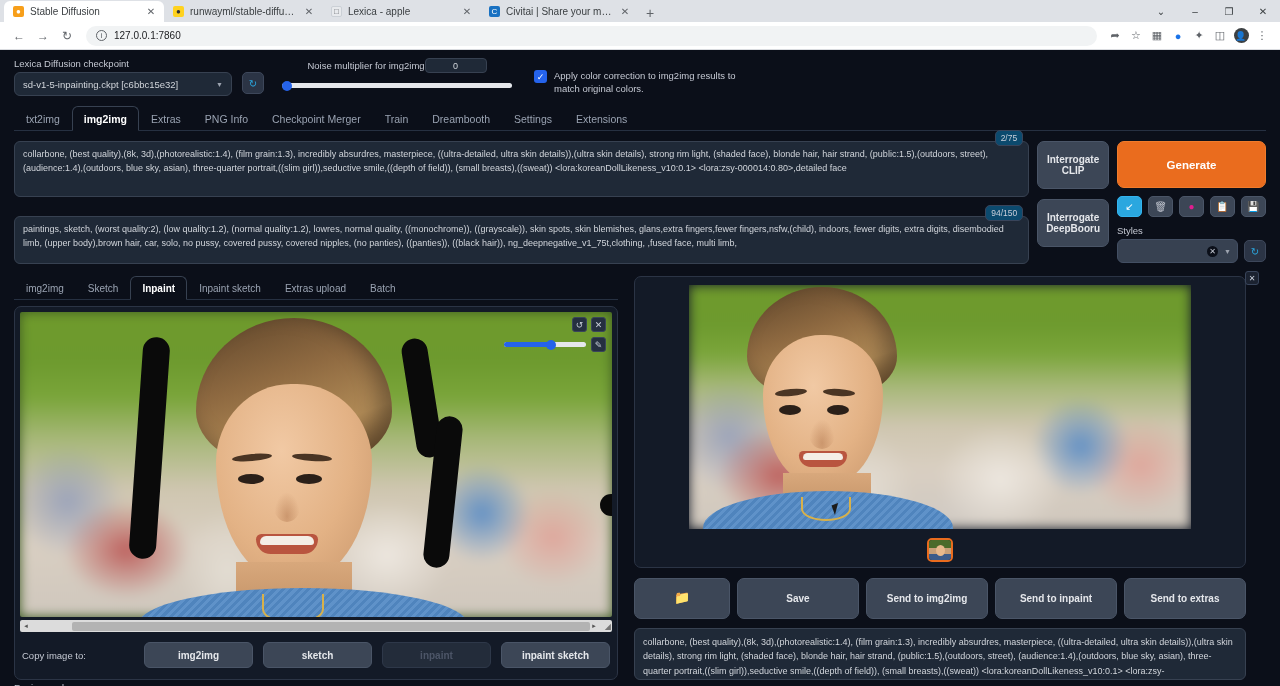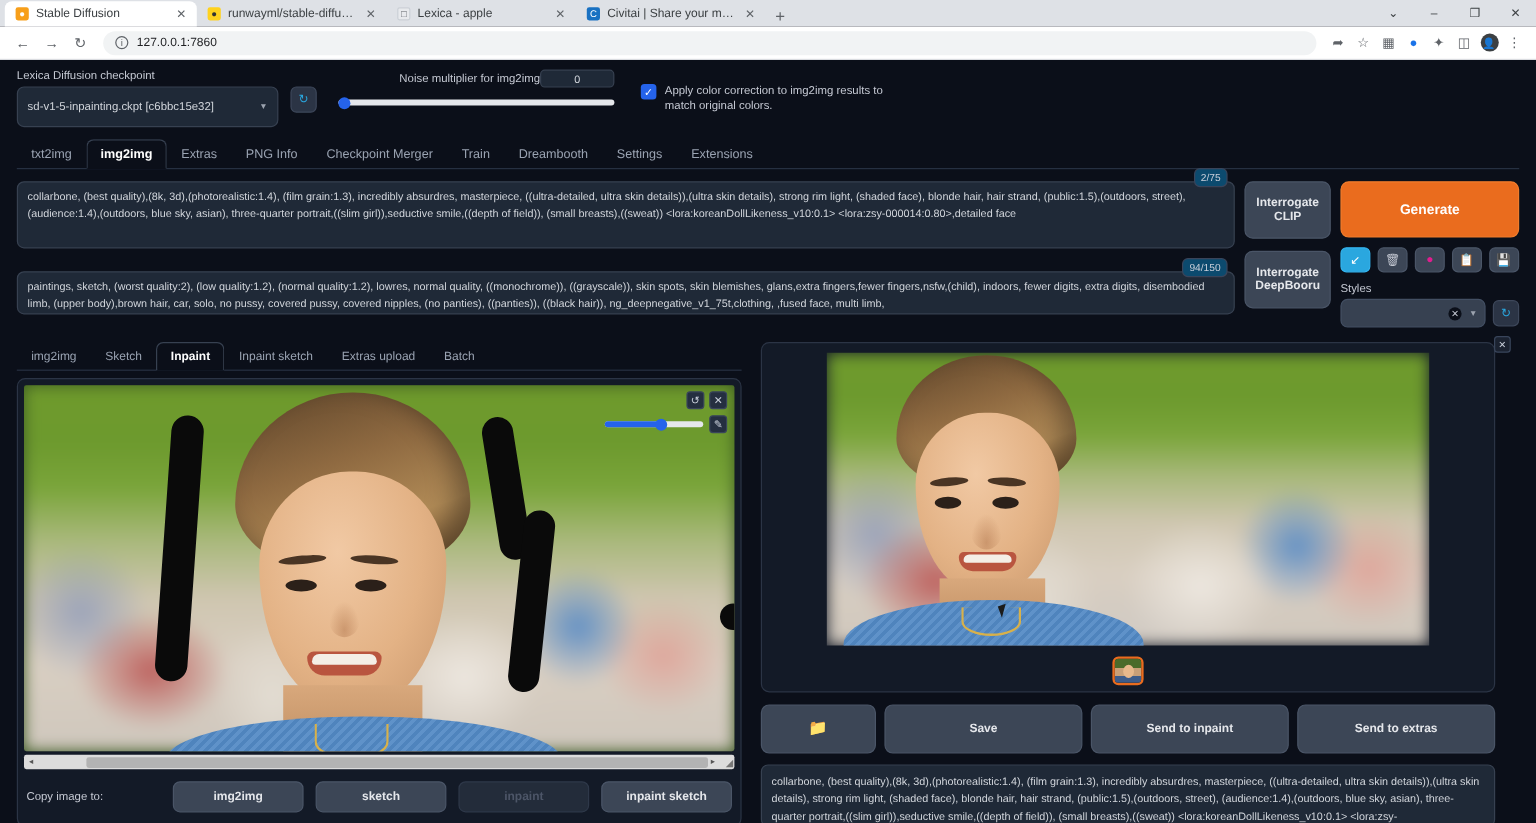--- a/index.html
+++ b/index.html
@@ -78,31 +78,31 @@
   .app {
     background: #0b0f19; color: #c5c9d3; height: 636px;
     padding: 8px 14px 0 14px; position: relative;
   }
 
   .topbar { display: flex; align-items: flex-start; gap: 10px; }
   .field-label { font-size: 9.5px; color: #c5c9d3; margin-bottom: 3px; }
   .ckpt-wrap { width: 218px; }
   .select-box {
     background: #1f2937; border: 1px solid #374151; border-radius: 6px;
-    height: 34px; display: flex; align-items: center; padding: 0 8px;
+    height: 24px; display: flex; align-items: center; padding: 0 8px;
     font-size: 9.5px; color: #d1d5db; justify-content: space-between;
   }
   .caret { font-size: 7px; color: #9ca3af; }
   .icon-btn-sq {
     width: 22px; height: 22px; border-radius: 5px; background: #2b3445;
     border: 1px solid #3d475a; display: flex; align-items: center;
     justify-content: center; color: #2aa7df; font-size: 10px; margin-top: 14px;
   }
   .noise-col { width: 230px; margin-left: 8px; }
-  .noise-head { display: flex; align-items: center; justify-content: flex-end; }
+  .noise-head { display: flex; align-items: center; justify-content: center; }
   .noise-label { font-size: 9.5px; color: #c5c9d3; }
   .num-box {
     background: #1f2937; border: 1px solid #374151; border-radius: 4px;
     width: 62px; height: 15px; font-size: 9px; color: #d1d5db;
     display: flex; align-items: center; justify-content: center;
   }
   .slider-track {
     height: 5px; background: #e5e7eb; border-radius: 3px; margin-top: 10px;
     position: relative;
   }
@@ -140,21 +140,21 @@
     border: 1px solid #39445a; border-radius: 5px; font-size: 8.5px;
     color: #c9cfda; padding: 2px 5px; z-index: 5;
   }
   .prompt-box {
     background: #1f2937; border: 1px solid #374151; border-radius: 6px;
     padding: 6px 8px; font-size: 9px; line-height: 1.55; color: #d1d5db;
     word-break: break-word;
   }
   .pos-box { height: 56px; overflow: hidden; }
   .neg-wrap { position: relative; margin-top: 19px; }
-  .neg-box { height: 36px; overflow: hidden; }
+  .neg-box { height: 48px; overflow: hidden; }
 
   .interrogate-col { width: 128px; display: flex; flex-direction: column; gap: 10px; }
   .btn-grey {
     background: #3c4656; border: 1px solid #4a5567; border-radius: 7px;
     color: #e5e7eb; font-size: 10px; font-weight: bold;
     display: flex; align-items: center; justify-content: center; text-align: center;
   }
   .interrogate-col .btn-grey { height: 48px; }
 
   .gen-col { width: 218px; }
@@ -606,20 +606,21 @@
         </div>
         <div class="gallery-thumb">
           <div class="thumb-inner"></div>
           <div class="thumb-face"></div>
         </div>
       </div>
 
       <div class="outbtn-row">
         <div class="out-btn folder">📁</div>
         <div class="out-btn">Save</div>
+        <div class="out-btn">Send to img2img</div>
         <div class="out-btn">Send to inpaint</div>
         <div class="out-btn">Send to extras</div>
       </div>
 
       <div class="result-text">collarbone, (best quality),(8k, 3d),(photorealistic:1.4), (film grain:1.3), incredibly absurdres, masterpiece, ((ultra-detailed, ultra skin details)),(ultra skin details), strong rim light, (shaded face), blonde hair, hair strand, (public:1.5),(outdoors, street), (audience:1.4),(outdoors, blue sky, asian), three-quarter portrait,((slim girl)),seductive smile,((depth of field)), (small breasts),((sweat)) &lt;lora:koreanDollLikeness_v10:0.1&gt; &lt;lora:zsy-000014:0.80&gt;,detailed face</div>
     </div>
   </div>
 
   <div class="cursor-arrow"></div>
 </div>

